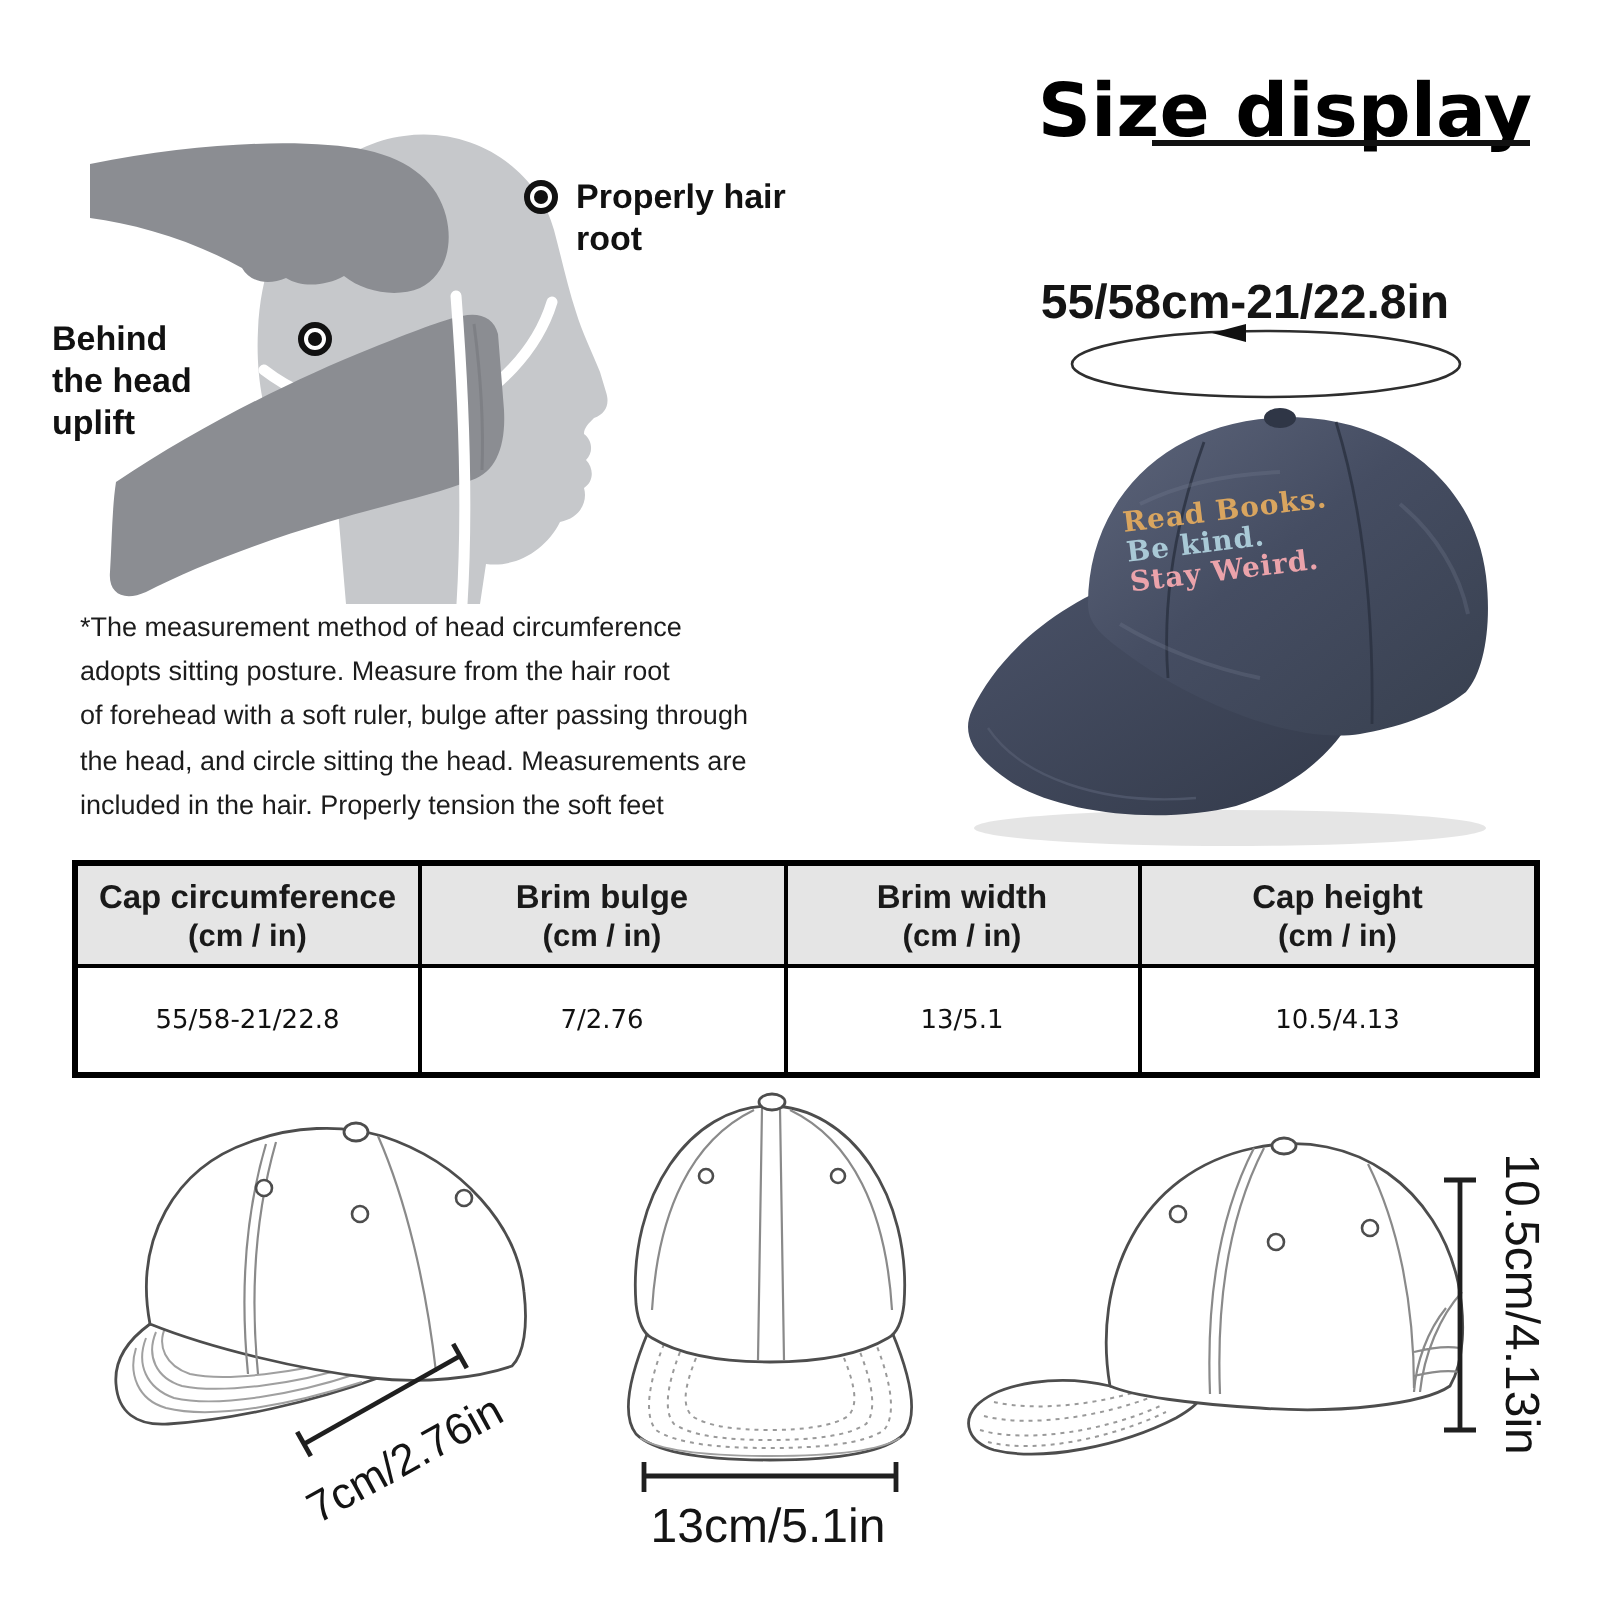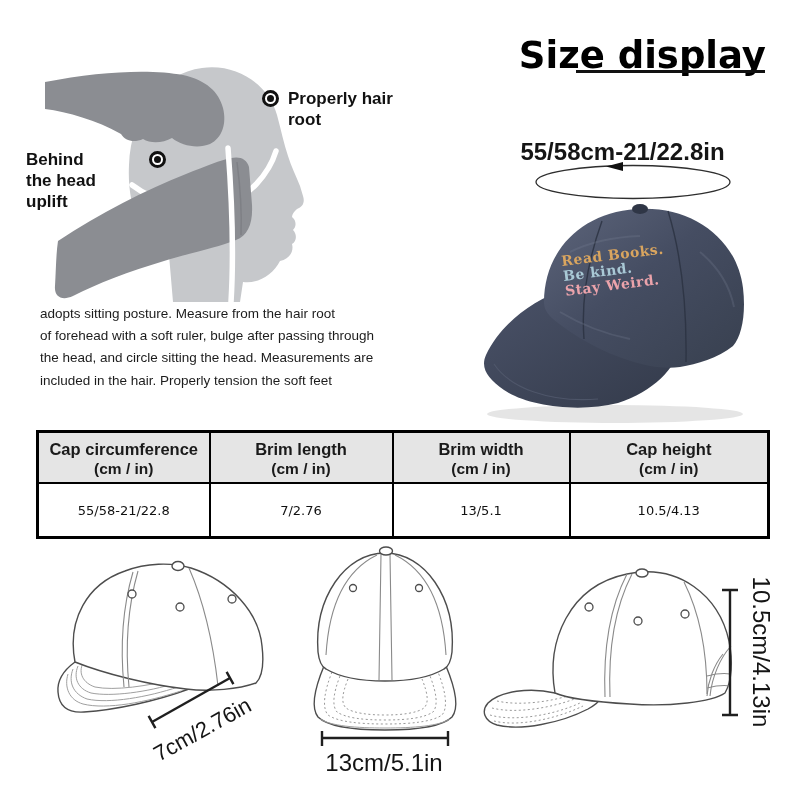--- a/index.html
+++ b/index.html
@@ -8,21 +8,21 @@
   .abs{position:absolute;}
 
   
   .callout{position:absolute;display:flex;gap:9px;align-items:flex-start;}
   .callout-text{font-weight:bold;font-size:17px;line-height:21px;color:#111;}
   .bullseye{width:11px;height:11px;border:3px solid #111;border-radius:50%;
             display:flex;align-items:center;justify-content:center;flex:0 0 auto;margin-top:2px;background:#fff;}
   .bullseye .dot{width:7px;height:7px;background:#111;border-radius:50%;}
   .callout-forehead{left:262px;top:88px;width:150px;}
   .callout-forehead .callout-text{width:118px;}
-  .callout-behind{left:26px;top:149px;width:140px;gap:47px;}
+  .callout-behind{left:26px;top:159px;width:140px;gap:47px;}
   .callout-behind .callout-text{width:96px;}
 
   
   .title{position:absolute;left:500px;top:14px;width:266px;text-align:right;
          font-family:"DejaVu Sans",sans-serif;font-weight:bold;font-size:37px;
          letter-spacing:0px;color:#000;white-space:nowrap;margin-top:20px;}
   .title-underline{position:absolute;left:576px;top:70px;width:189px;height:3px;background:#111;}
 
   
   .circum-value{position:absolute;left:510px;top:138px;width:225px;text-align:center;
@@ -126,41 +126,42 @@
     <path fill="none" stroke="#7b8499" stroke-width="2" opacity=".25" d="M 120,60 C 140,50 165,45 190,44 M 250,60 C 268,75 280,95 284,115 M 110,120 C 130,132 155,142 180,147"></path>
     <path fill="none" stroke="#525a6e" stroke-width="1.2" opacity=".8" d="M 44,172 C 60,196 100,211 148,207"></path>
     <g transform="translate(112,74) rotate(-7)">
       <text class="slogan" x="0" y="0" fill="#d9a55f">Read Books.</text>
       <text class="slogan" x="0" y="15" fill="#a9c9d6">Be kind.</text>
       <text class="slogan" x="0" y="30" fill="#eba3ab">Stay Weird.</text>
     </g>
   </svg>
 
   <div class="disclaimer">
+    <div>*The measurement method of head circumference</div>
     <div>adopts sitting posture. Measure from the hair root</div>
     <div>of forehead with a soft ruler, bulge after passing through</div>
     <div>the head, and circle sitting the head. Measurements are</div>
     <div>included in the hair. Properly tension the soft feet</div>
   </div>
 
   <table class="size-table">
     <colgroup>
         <col style="width:172px">
         <col style="width:183px">
         <col style="width:177px">
         <col style="width:199px">
       </colgroup>
     <thead>
       <tr>
         <th>
           <div class="h-name">Cap circumference</div>
           <div class="h-unit">(cm / in)</div>
         </th>
         <th>
-          <div class="h-name">Brim length</div>
+          <div class="h-name">Brim bulge</div>
           <div class="h-unit">(cm / in)</div>
         </th>
         <th>
           <div class="h-name">Brim width</div>
           <div class="h-unit">(cm / in)</div>
         </th>
         <th>
           <div class="h-name">Cap height</div>
           <div class="h-unit">(cm / in)</div>
         </th>

